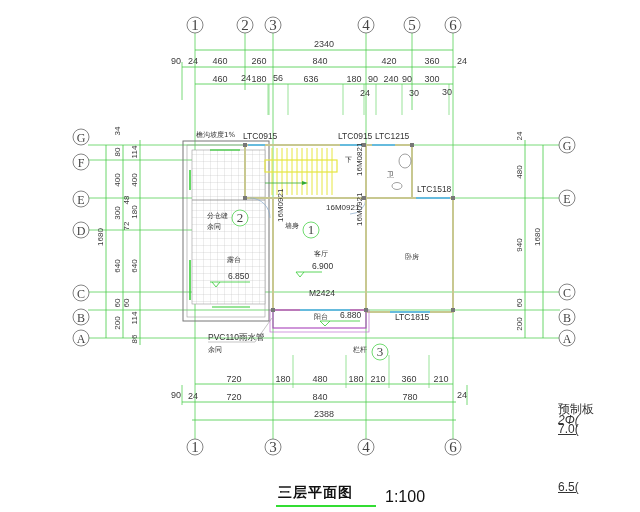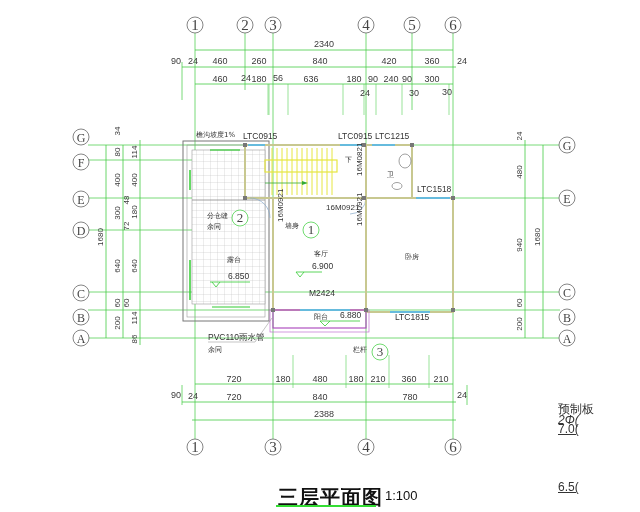--- a/index.html
+++ b/index.html
@@ -2,23 +2,23 @@
 <html><head>
 <meta charset="utf-8">
 <style>
   html,body{margin:0;padding:0;background:#ffffff;}
   body{width:640px;height:512px;position:relative;overflow:hidden;font-family:"Liberation Sans",sans-serif;}
   svg{position:absolute;left:0;top:0;}
   .dim{font-family:"Liberation Sans",sans-serif;font-size:9px;fill:#3a3a3a;}
   .grid-lbl{font-family:"Liberation Serif",serif;font-size:15px;fill:#444;}
   .room{font-family:"DejaVu Sans",sans-serif;font-size:7px;fill:#333;}
   .tag{font-family:"Liberation Sans",sans-serif;font-size:8.5px;fill:#333;}
-  .title{position:absolute;left:278px;top:484px;font-family:Liberation Sans, sans-serif;font-size:20px;font-weight:bold;color:#111;letter-spacing:1px;}
+  .title{position:absolute;left:278px;top:484px;font-family:Liberation Sans, sans-serif;font-size:14px;font-weight:bold;color:#111;letter-spacing:1px;}
   .title-underline{position:absolute;left:276px;top:505px;width:100px;height:2px;background:#33dd33;}
-  .scale{position:absolute;left:385px;top:488px;font-family:"Liberation Sans",sans-serif;font-size:13px;color:#111;}
+  .scale{position:absolute;left:385px;top:488px;font-family:"Liberation Sans",sans-serif;font-size:16px;color:#111;}
   .side-note{position:absolute;left:558px;font-family:"Liberation Sans",sans-serif;font-size:12px;color:#333;}
 </style>
 </head>
 <body>
 
 <svg width="640" height="512" viewBox="0 0 640 512">
 
   <g stroke="#55d055" stroke-width="0.8">
     <line x1="195" y1="33" x2="195" y2="440"></line>
     <line x1="245" y1="33" x2="245" y2="90"></line>

